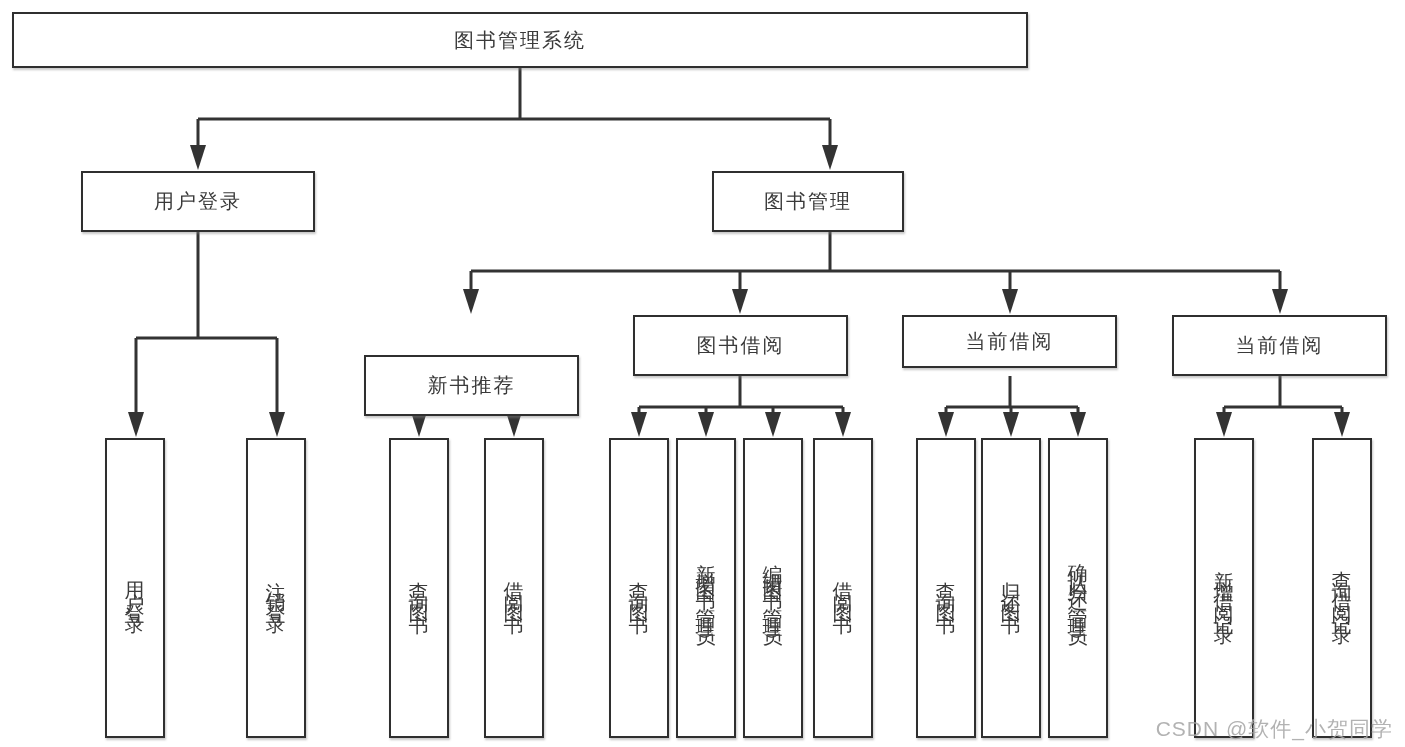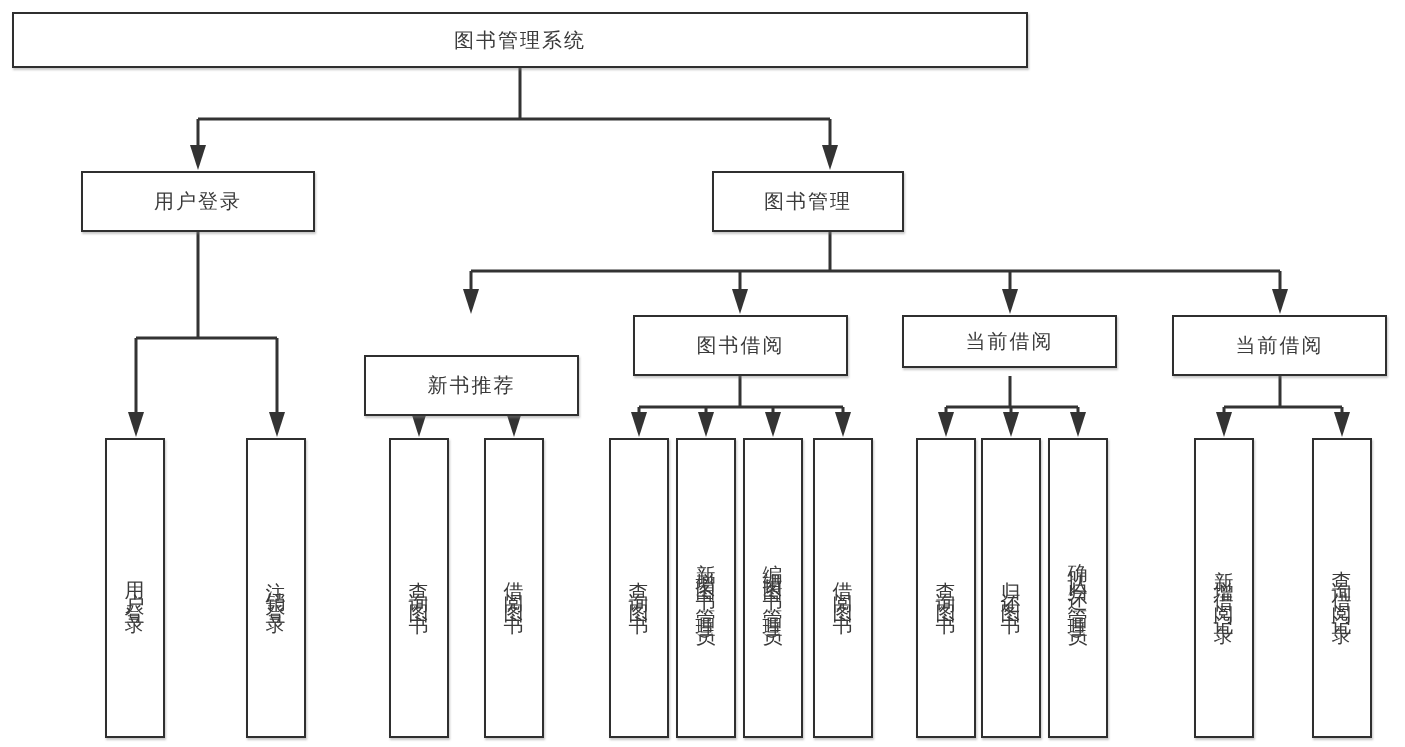--- a/index.html
+++ b/index.html
@@ -176,14 +176,15 @@
     <span>确认归还（管理员）</span>
   </div>
 
   <div class="node vnode" style="left:1194px;">
     <span>新增借阅记录</span>
   </div>
   <div class="node vnode" style="left:1312px;">
     <span>查询借阅记录</span>
   </div>
 
+  <div class="watermark">CSDN @软件_小贺同学</div>
 
 </div>
 
 </body></html>

